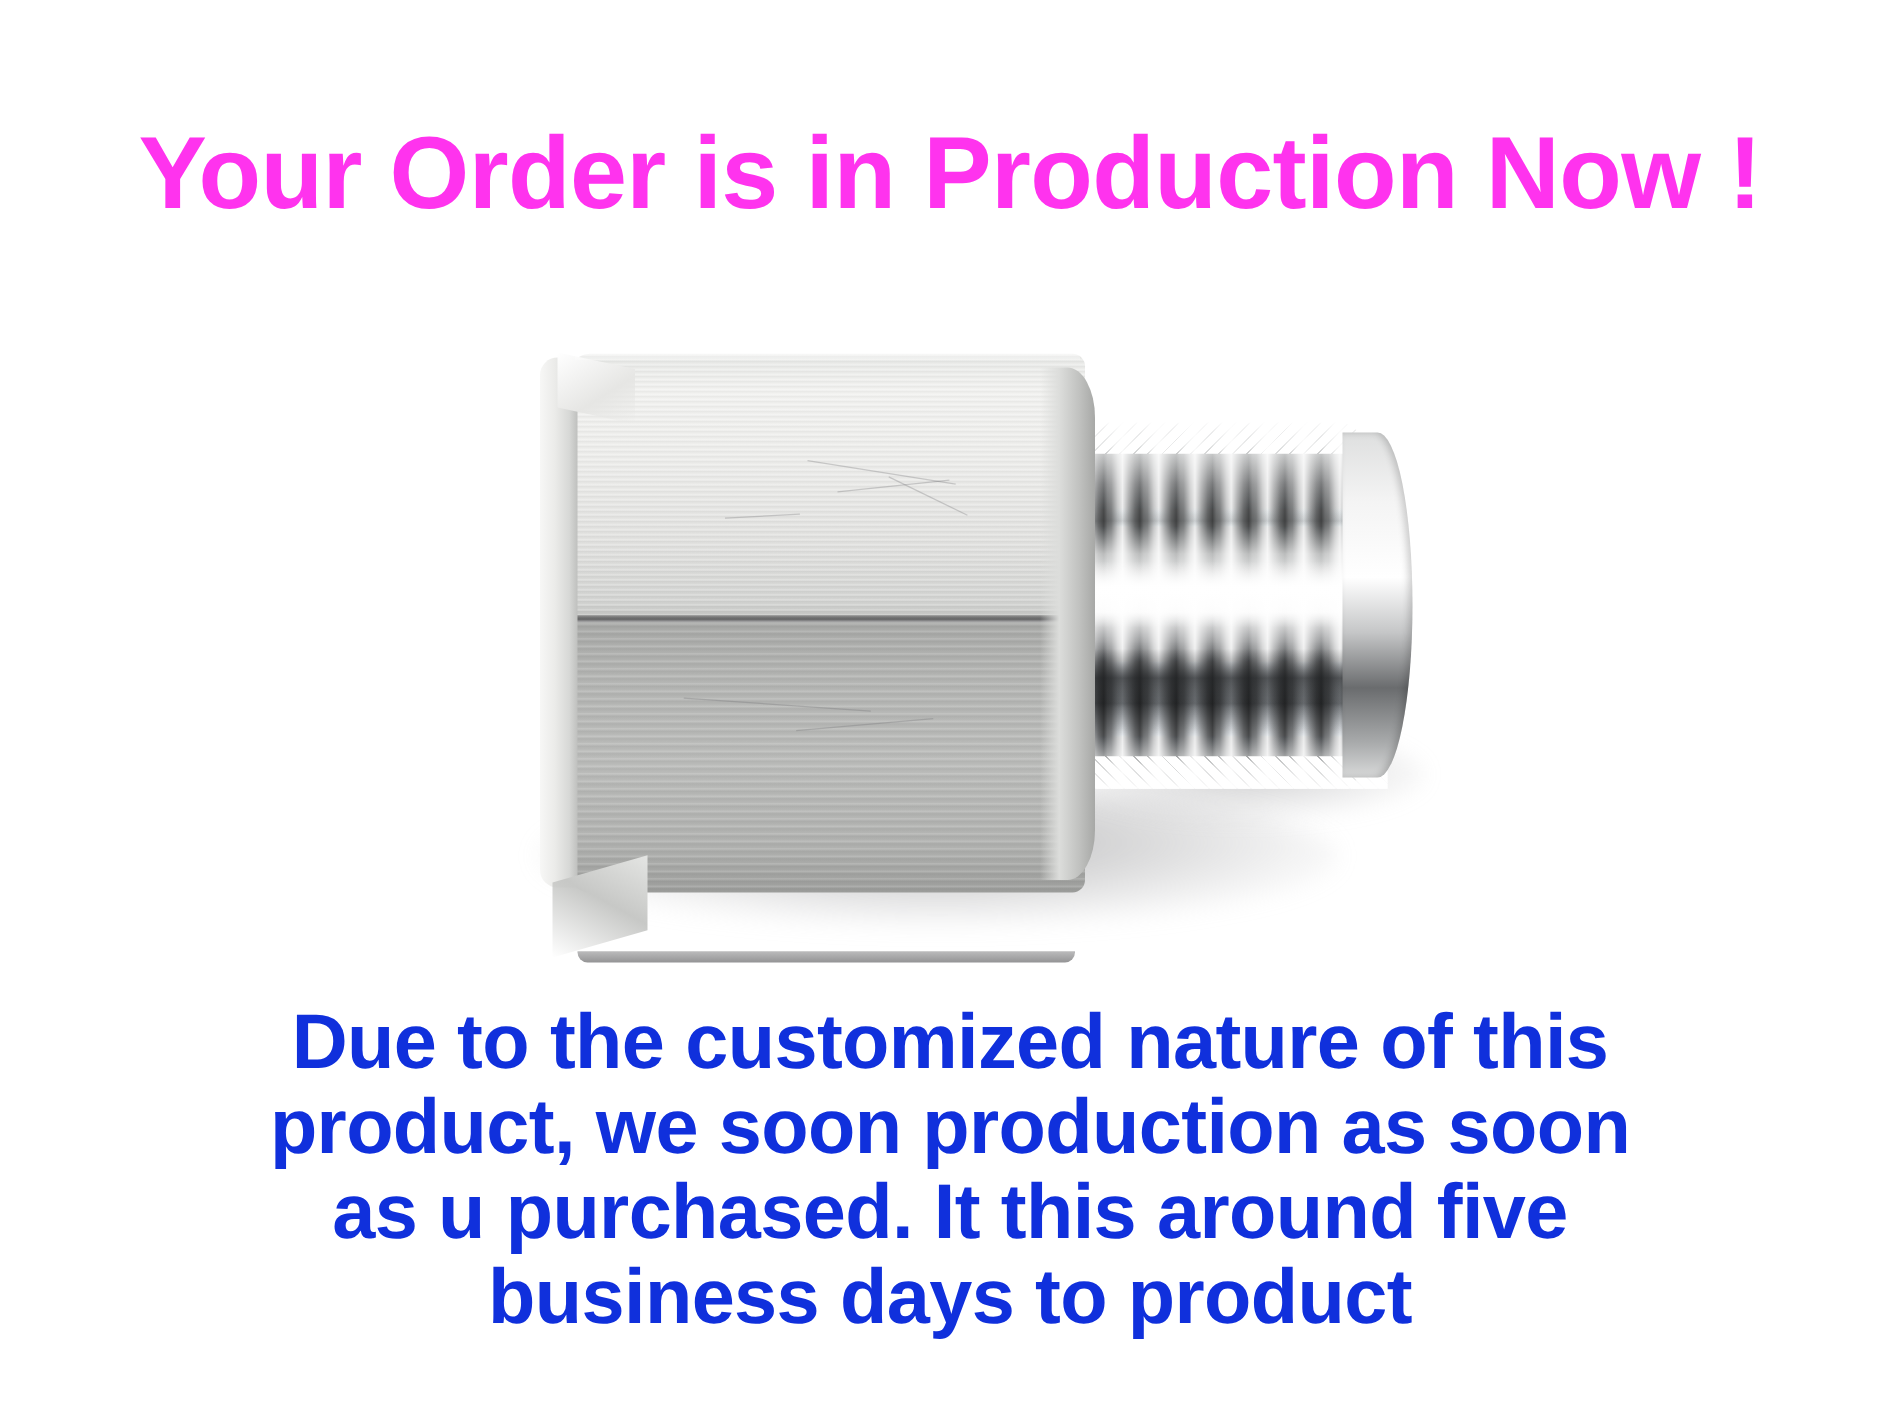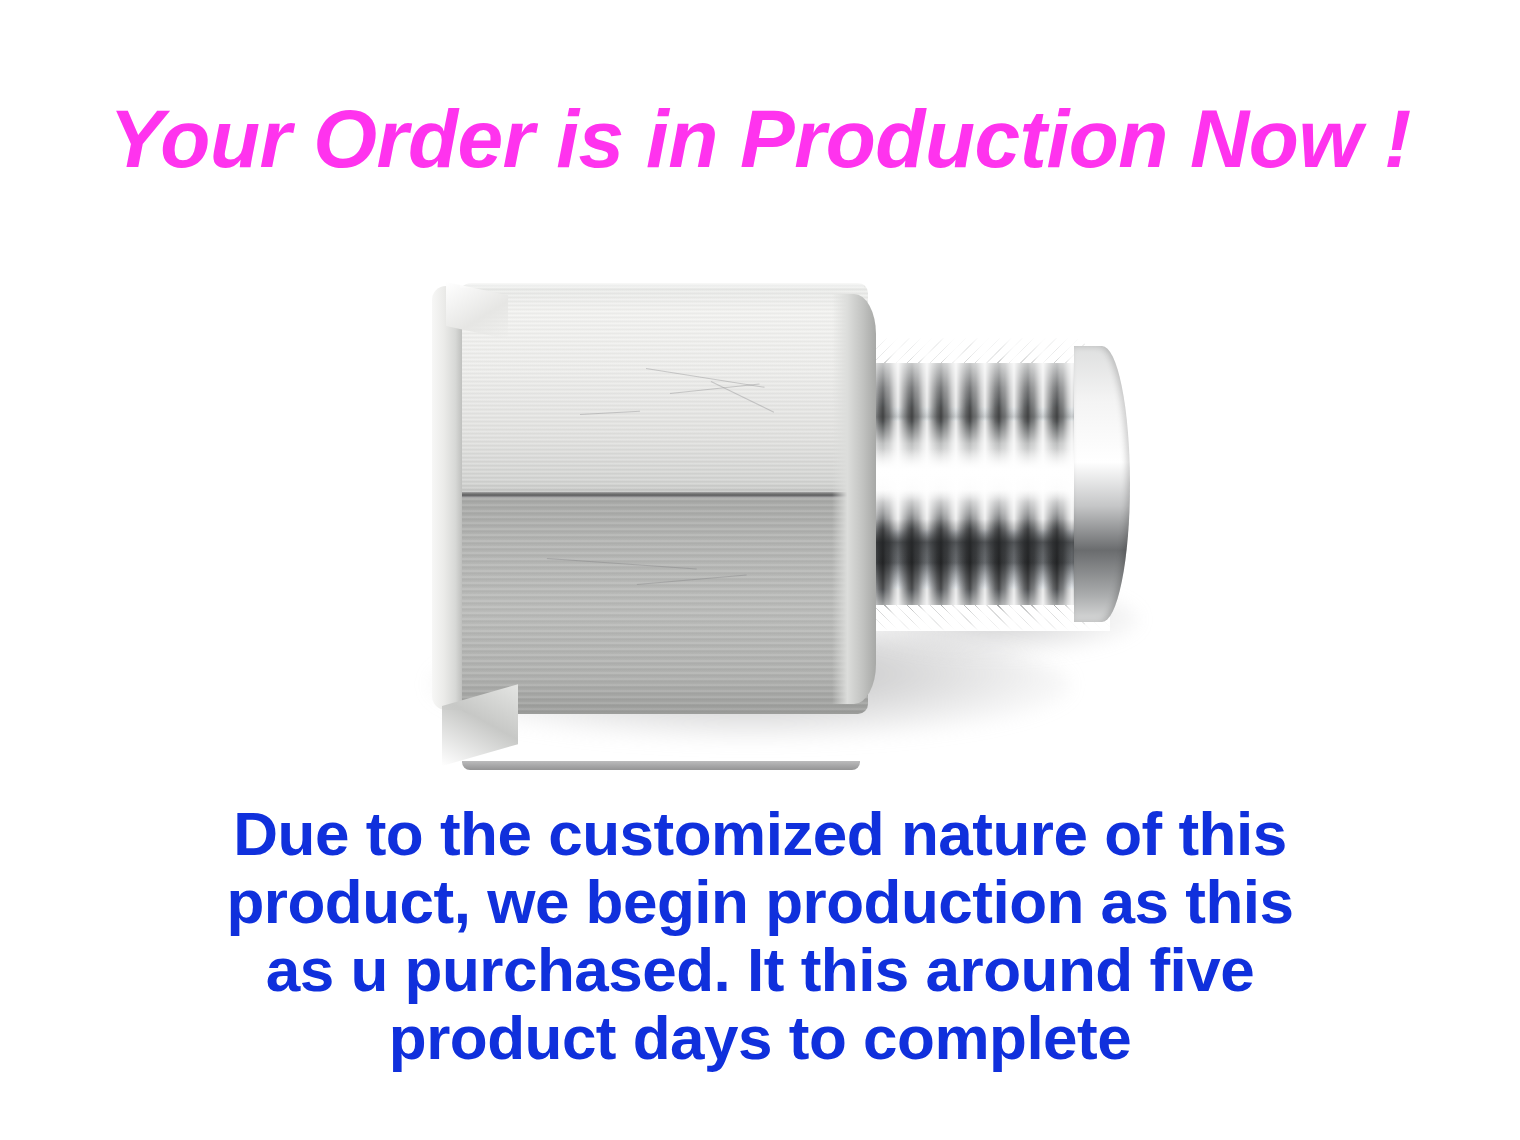--- a/index.html
+++ b/index.html
@@ -22,21 +22,20 @@
   
   .headline {
     position: absolute;
     left: 0;
     top: 96px;
     width: 1520px;
     text-align: center;
     font-family: "Liberation Sans", sans-serif;
     font-size: 82px;
     font-weight: bold;
-    font-style: italic;
     letter-spacing: -0.5px;
     color: #ff33ee;
     white-space: nowrap;
     line-height: 1.05;
   }
 
   
   .photo {
     position: absolute;
     left: 380px;
@@ -400,18 +399,18 @@
       <div class="hex-corner-bl"></div>
       <div class="hex-right-shoulder"></div>
       <div class="hex-top-edge"></div>
       <div class="hex-bottom-edge"></div>
     </div>
 
   </div>
 
   <div class="body-copy">
     <span class="line">Due to the customized nature of this</span>
-    <span class="line">product, we begin production as this</span>
+    <span class="line">product, we soon production as soon</span>
     <span class="line">as u purchased. It this around five</span>
-    <span class="line">product days to complete</span>
+    <span class="line">business days to product</span>
   </div>
 
 </div>
 
 </body></html>

